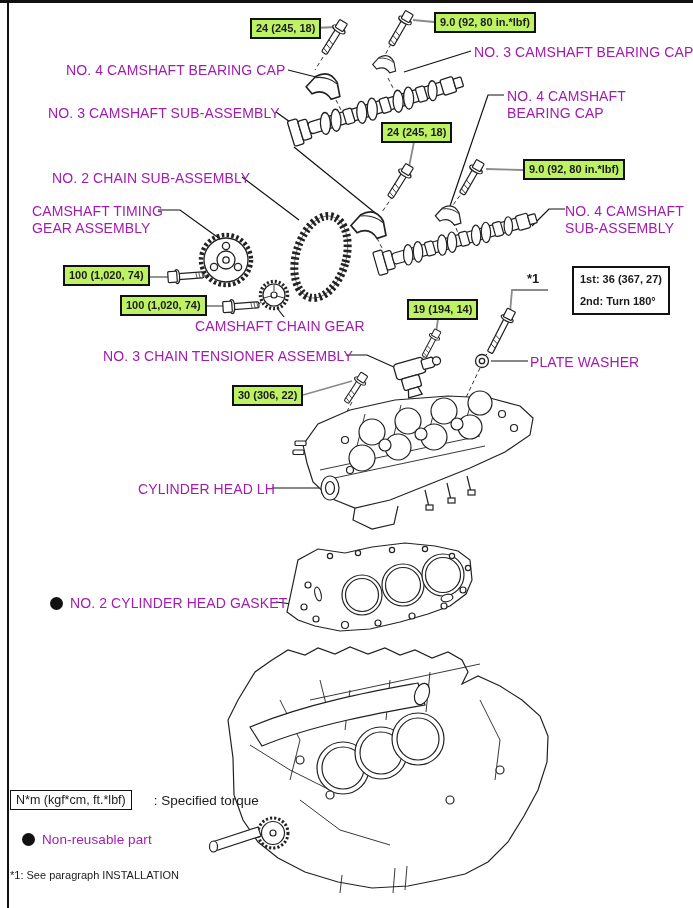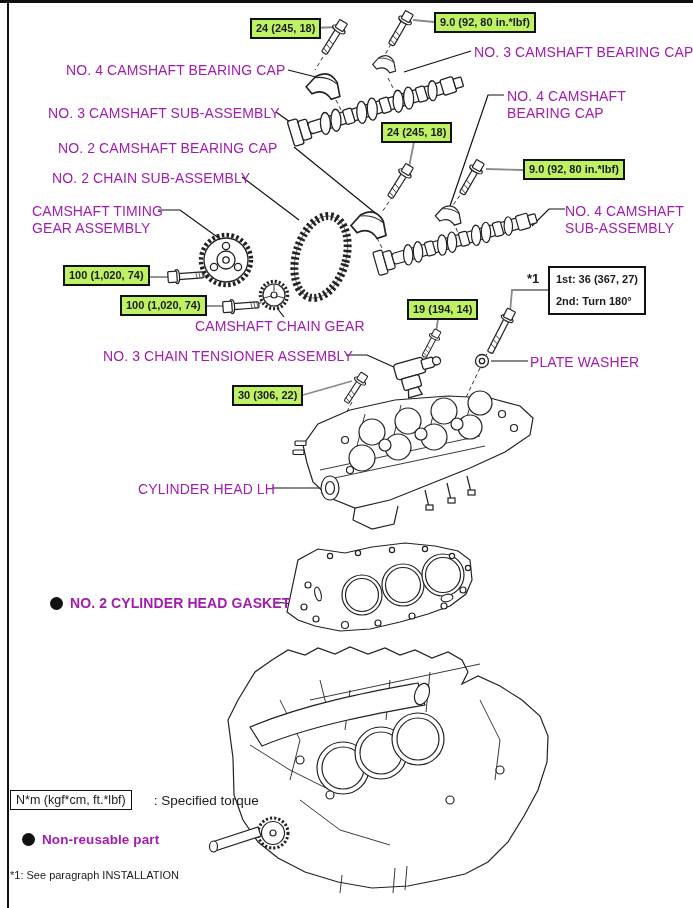--- a/index.html
+++ b/index.html
@@ -16,29 +16,29 @@
     white-space:nowrap;color:#a21caf;z-index:3;
   }
   .tq{
     position:absolute;border:2px solid #111;background:#bef264;
     font-size:11px;font-weight:bold;line-height:13px;padding:2px 4px;
     white-space:nowrap;z-index:3;
   }
   .seq{
     position:absolute;border:2px solid #111;background:#fff;
     font-size:11px;font-weight:bold;line-height:13px;padding:5px 6px;
-    white-space:nowrap;z-index:3;
+    white-space:nowrap;z-index:3;margin-left:24px;
   }
   .seq .row + .row{margin-top:9px;}
   .star{position:absolute;font-size:13px;font-weight:bold;z-index:3;}
   .bullet{
     display:inline-block;width:13px;height:13px;border-radius:50%;
     background:#111;flex:0 0 auto;
   }
-  .withbullet{display:flex;align-items:center;gap:7px;font-weight:bold;}
+  .withbullet{display:flex;align-items:center;gap:7px;}
   .legend-torque{position:absolute;display:flex;align-items:center;gap:22px;z-index:3;}
   .unitbox{
     border:1.5px solid #111;background:#fff;font-size:12.5px;
     padding:2px 5px;white-space:nowrap;
   }
   .legend-text{font-size:13.5px;white-space:nowrap;}
   .footnote{position:absolute;font-size:11px;white-space:nowrap;z-index:3;}
 </style>
 </head>
 <body>
@@ -267,21 +267,20 @@
     </g>
   </svg>
 
   <div class="lbl" style="left:66px;top:62px">NO. 4 CAMSHAFT BEARING CAP</div>
   <div class="lbl" style="left:474px;top:44px">NO. 3 CAMSHAFT BEARING CAP</div>
   <div class="lbl" style="left:48px;top:105px">NO. 3 CAMSHAFT SUB-ASSEMBLY</div>
   <div class="lbl" style="left:507px;top:88px">
     <div>NO. 4 CAMSHAFT</div>
     <div>BEARING CAP</div>
   </div>
-  <div class="lbl" style="left:58px;top:140px">NO. 2 CAMSHAFT BEARING CAP</div>
   <div class="lbl" style="left:52px;top:170px">NO. 2 CHAIN SUB-ASSEMBLY</div>
   <div class="lbl" style="left:32px;top:203px">
     <div>CAMSHAFT TIMING</div>
     <div>GEAR ASSEMBLY</div>
   </div>
   <div class="lbl" style="left:565px;top:203px">
     <div>NO. 4 CAMSHAFT</div>
     <div>SUB-ASSEMBLY</div>
   </div>
   <div class="lbl" style="left:195px;top:318px">CAMSHAFT CHAIN GEAR</div>

